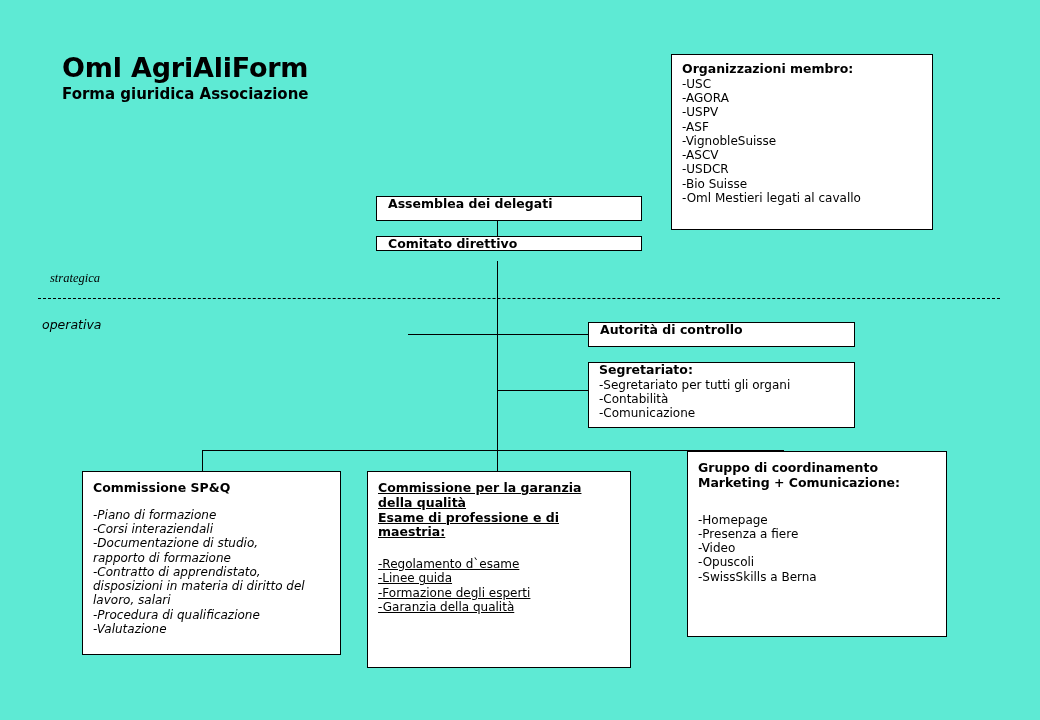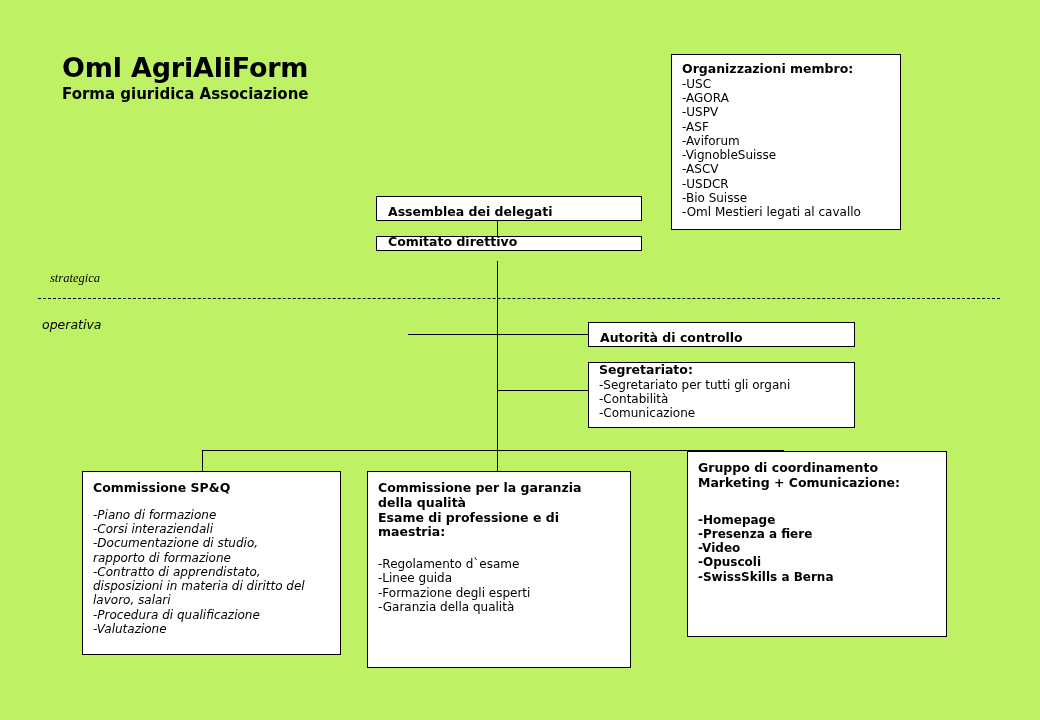--- a/index.html
+++ b/index.html
@@ -4,21 +4,21 @@
 <style>
   html, body {
     margin: 0;
     padding: 0;
     background: #ffffff;
   }
   #canvas {
     position: relative;
     width: 1040px;
     height: 720px;
-    background: #bef264;
+    background: #5eead4;
     font-family: "DejaVu Sans", sans-serif;
     overflow: hidden;
   }
 
   
   #title-block { position: absolute; left: 62px; top: 54px; }
   #main-title {
     font-size: 27px;
     font-weight: bold;
     color: #000;
@@ -53,21 +53,21 @@
     font-size: 12px;
     font-weight: normal;
     color: #000;
     line-height: 1.19;
   }
   .box-list div { white-space: pre-line; }
 
   
   .bar-box {
     display: flex;
-    align-items: flex-end;
+    align-items: flex-start;
     padding-left: 11px;
   }
 
   
   .zone-label {
     position: absolute;
     font-size: 12.5px;
     font-style: italic;
     color: #000;
     white-space: nowrap;
@@ -96,28 +96,27 @@
 </head>
 <body>
 
 <div id="canvas">
 
   <div id="title-block">
     <div id="main-title">Oml AgriAliForm</div>
     <div id="subtitle">Forma giuridica Associazione</div>
   </div>
 
-  <div class="box" style="left:671px; top:54px; width:230px; height:176px; padding:7px 0 7px 10px;">
+  <div class="box" style="left:671px; top:54px; width:262px; height:176px; padding:7px 0 7px 10px;">
     <div class="box-title">Organizzazioni membro:</div>
     <div class="box-list">
       <div>-USC</div>
       <div>-AGORA</div>
       <div>-USPV</div>
       <div>-ASF</div>
-      <div>-Aviforum</div>
       <div>-VignobleSuisse</div>
       <div>-ASCV</div>
       <div>-USDCR</div>
       <div>-Bio Suisse</div>
       <div>-Oml Mestieri legati al cavallo</div>
     </div>
   </div>
 
   <div class="ln ln-v" style="left:497px; top:221px; height:16px;"></div>
 
@@ -166,37 +165,37 @@
       <div>-Documentazione di studio,
 rapporto di formazione</div>
       <div>-Contratto di apprendistato,
 disposizioni in materia di diritto del
 lavoro, salari</div>
       <div>-Procedura di qualificazione</div>
       <div>-Valutazione</div>
     </div>
   </div>
 
-  <div class="box" style="left:367px; top:471px; width:264px; height:197px; padding:9px 0 0 10px;">
+  <div class="box" style="left:367px; top:471px; width:264px; height:197px; padding:9px 0 0 10px;text-decoration:underline;">
     <div class="box-title">Commissione per la garanzia
 della qualità
 Esame di professione e di
 maestria:</div>
     <div class="box-list" style="margin-top:17px;">
       <div>-Regolamento d`esame</div>
       <div>-Linee guida</div>
       <div>-Formazione degli esperti</div>
       <div>-Garanzia della qualità</div>
     </div>
   </div>
 
   <div class="box" style="left:655px; top:451px; width:260px; height:186px; padding:9px 0 0 10px;margin-left:32px;">
     <div class="box-title">Gruppo di coordinamento
 Marketing + Comunicazione:</div>
-    <div class="box-list" style="margin-top:22px;font-weight:bold;">
+    <div class="box-list" style="margin-top:22px;">
       <div>-Homepage</div>
       <div>-Presenza a fiere</div>
       <div>-Video</div>
       <div>-Opuscoli</div>
       <div>-SwissSkills a Berna</div>
     </div>
   </div>
 
 </div>
 

